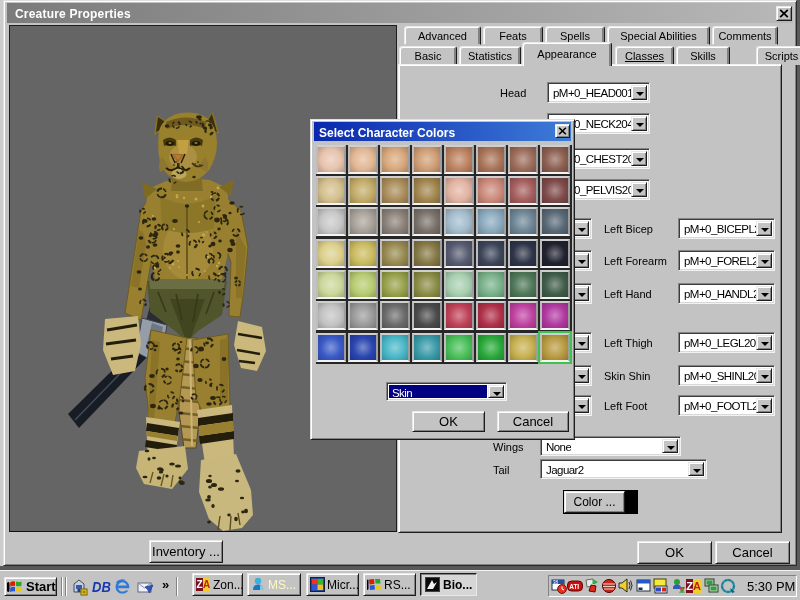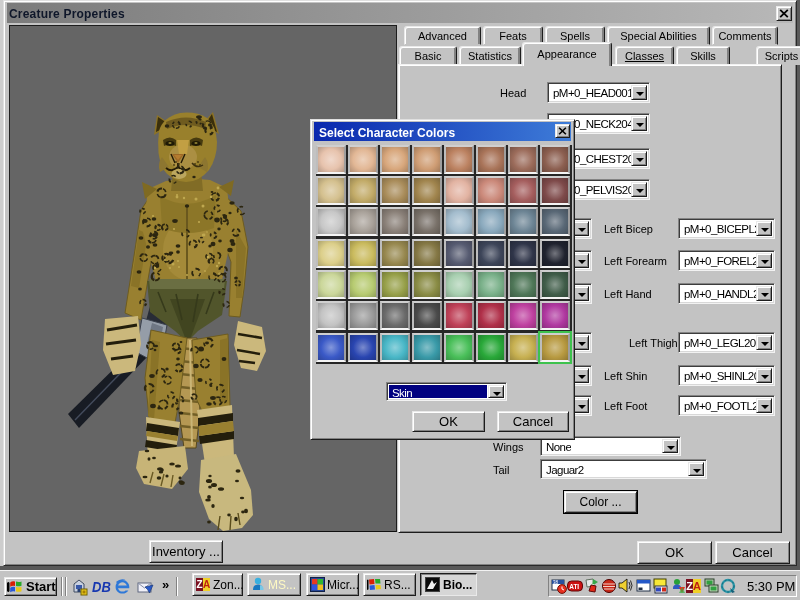--- a/index.html
+++ b/index.html
@@ -19,21 +19,21 @@
 </head>
 <body>
 
 <div class="abs" style="left:0;top:0;width:800px;height:600px;background:#7e7e7e;"></div>
 <div class="abs" style="left:0;top:0;width:3px;height:600px;background:#cdcdcd;"></div>
 <div class="abs" style="left:797px;top:0;width:3px;height:600px;background:#5a5a5a;"></div>
 
 <div class="abs" style="left:3px;top:0;width:794px;height:566px;background:#c3c3c3;border:1px solid;border-color:#dfdfdf #2a2a2a #2a2a2a #dfdfdf;box-shadow:inset 1px 1px 0 #fff, inset -1px -1px 0 #828282;"></div>
 
 <div class="abs" style="left:7px;top:3px;width:786px;height:20px;background:linear-gradient(90deg,#7b7b7b,#b8b8b8);"></div>
-<div class="abs" style="left:9px;top:7px;font-size:12px;font-weight:bold;color:#0f172a;letter-spacing:0.2px;">Creature Properties</div>
+<div class="abs" style="left:15px;top:7px;font-size:12px;font-weight:bold;color:#ffffff;letter-spacing:0.2px;">Creature Properties</div>
 <div class="xbtn" style="left:776px;top:6px;width:16px;height:15px;">
   <svg width="10" height="9" viewBox="0 0 10 9">
       <path d="M1.2 0.8 L8.8 8.2 M8.8 0.8 L1.2 8.2" stroke="#000" stroke-width="1.8"></path>
     </svg>
 </div>
 
 <div class="abs" style="left:9px;top:25px;width:388px;height:507px;background:#656565;border:1px solid #1d1d1d;border-bottom-color:#0f0f0f;"></div>
 <div id="creature" class="abs" style="left:9px;top:25px;width:388px;height:507px;">
 <svg width="388" height="507" viewBox="9 25 388 507">
 <polygon points="137,346 148,356 79,428 68,414" fill="#181c24"></polygon>
@@ -498,26 +498,26 @@
 <div class="lbl" style="left:604px;top:255px;">Left Forearm</div>
 <div class="combo" style="left:678px;top:250px;width:97px;height:21px;">
     <span class="ct">pM+0_FOREL204</span>
     <span class="cb"></span>
   </div>
 <div class="lbl" style="left:604px;top:288px;">Left Hand</div>
 <div class="combo" style="left:678px;top:283px;width:97px;height:21px;">
     <span class="ct">pM+0_HANDL204</span>
     <span class="cb"></span>
   </div>
-<div class="lbl" style="left:629px;top:337px;">Left Thigh</div>
+<div class="lbl" style="left:604px;top:337px;">Left Thigh</div>
 <div class="combo" style="left:678px;top:332px;width:97px;height:21px;">
     <span class="ct">pM+0_LEGL204</span>
     <span class="cb"></span>
   </div>
-<div class="lbl" style="left:604px;top:370px;">Left Shin</div>
+<div class="lbl" style="left:604px;top:370px;">Skin Shin</div>
 <div class="combo" style="left:678px;top:365px;width:97px;height:21px;">
     <span class="ct">pM+0_SHINL204</span>
     <span class="cb"></span>
   </div>
 <div class="lbl" style="left:604px;top:400px;">Left Foot</div>
 <div class="combo" style="left:678px;top:395px;width:97px;height:21px;">
     <span class="ct">pM+0_FOOTL204</span>
     <span class="cb"></span>
   </div>
 
@@ -526,21 +526,21 @@
     <span class="ct">None</span>
     <span class="cb"></span>
   </div>
 <div class="lbl" style="left:493px;top:464px;">Tail</div>
 <div class="combo" style="left:540px;top:459px;width:167px;height:20px;">
     <span class="ct">Jaguar2</span>
     <span class="cb"></span>
   </div>
 
 <div class="abs" style="left:563px;top:490px;width:75px;height:24px;background:#000;"></div>
-<div class="btn" style="position:absolute;left:564px;top:491px;width:73px;height:22px;font-size:12px;line-height:20px;">Color ...</div>
+<div class="btn" style="position:absolute;left:564px;top:491px;width:61px;height:22px;font-size:12px;line-height:20px;">Color ...</div>
 
 <div class="btn" style="position:absolute;left:149px;top:540px;width:74px;height:23px;font-size:13px;line-height:21px;">Inventory ...</div>
 <div class="btn" style="position:absolute;left:637px;top:541px;width:75px;height:23px;font-size:13px;line-height:21px;">OK</div>
 <div class="btn" style="position:absolute;left:715px;top:541px;width:75px;height:23px;font-size:13px;line-height:21px;">Cancel</div>
 
 <div class="abs" style="left:310px;top:119px;width:265px;height:321px;background:#c3c3c3;border:1px solid;border-color:#dfdfdf #1c1c1c #1c1c1c #dfdfdf;box-shadow:inset 1px 1px 0 #fff, inset -1px -1px 0 #828282;z-index:10;"></div>
 <div class="abs" style="left:314px;top:122px;width:257px;height:19px;background:linear-gradient(90deg,#0a28ae,#3e7cd8);z-index:11;"></div>
 <div class="abs" style="left:319px;top:126px;font-size:12px;font-weight:bold;color:#fff;z-index:12;">Select Character Colors</div>
 <div class="xbtn" style="left:555px;top:124px;width:15px;height:14px;z-index:12;">
   <svg width="9" height="8" viewBox="0 0 10 9">

